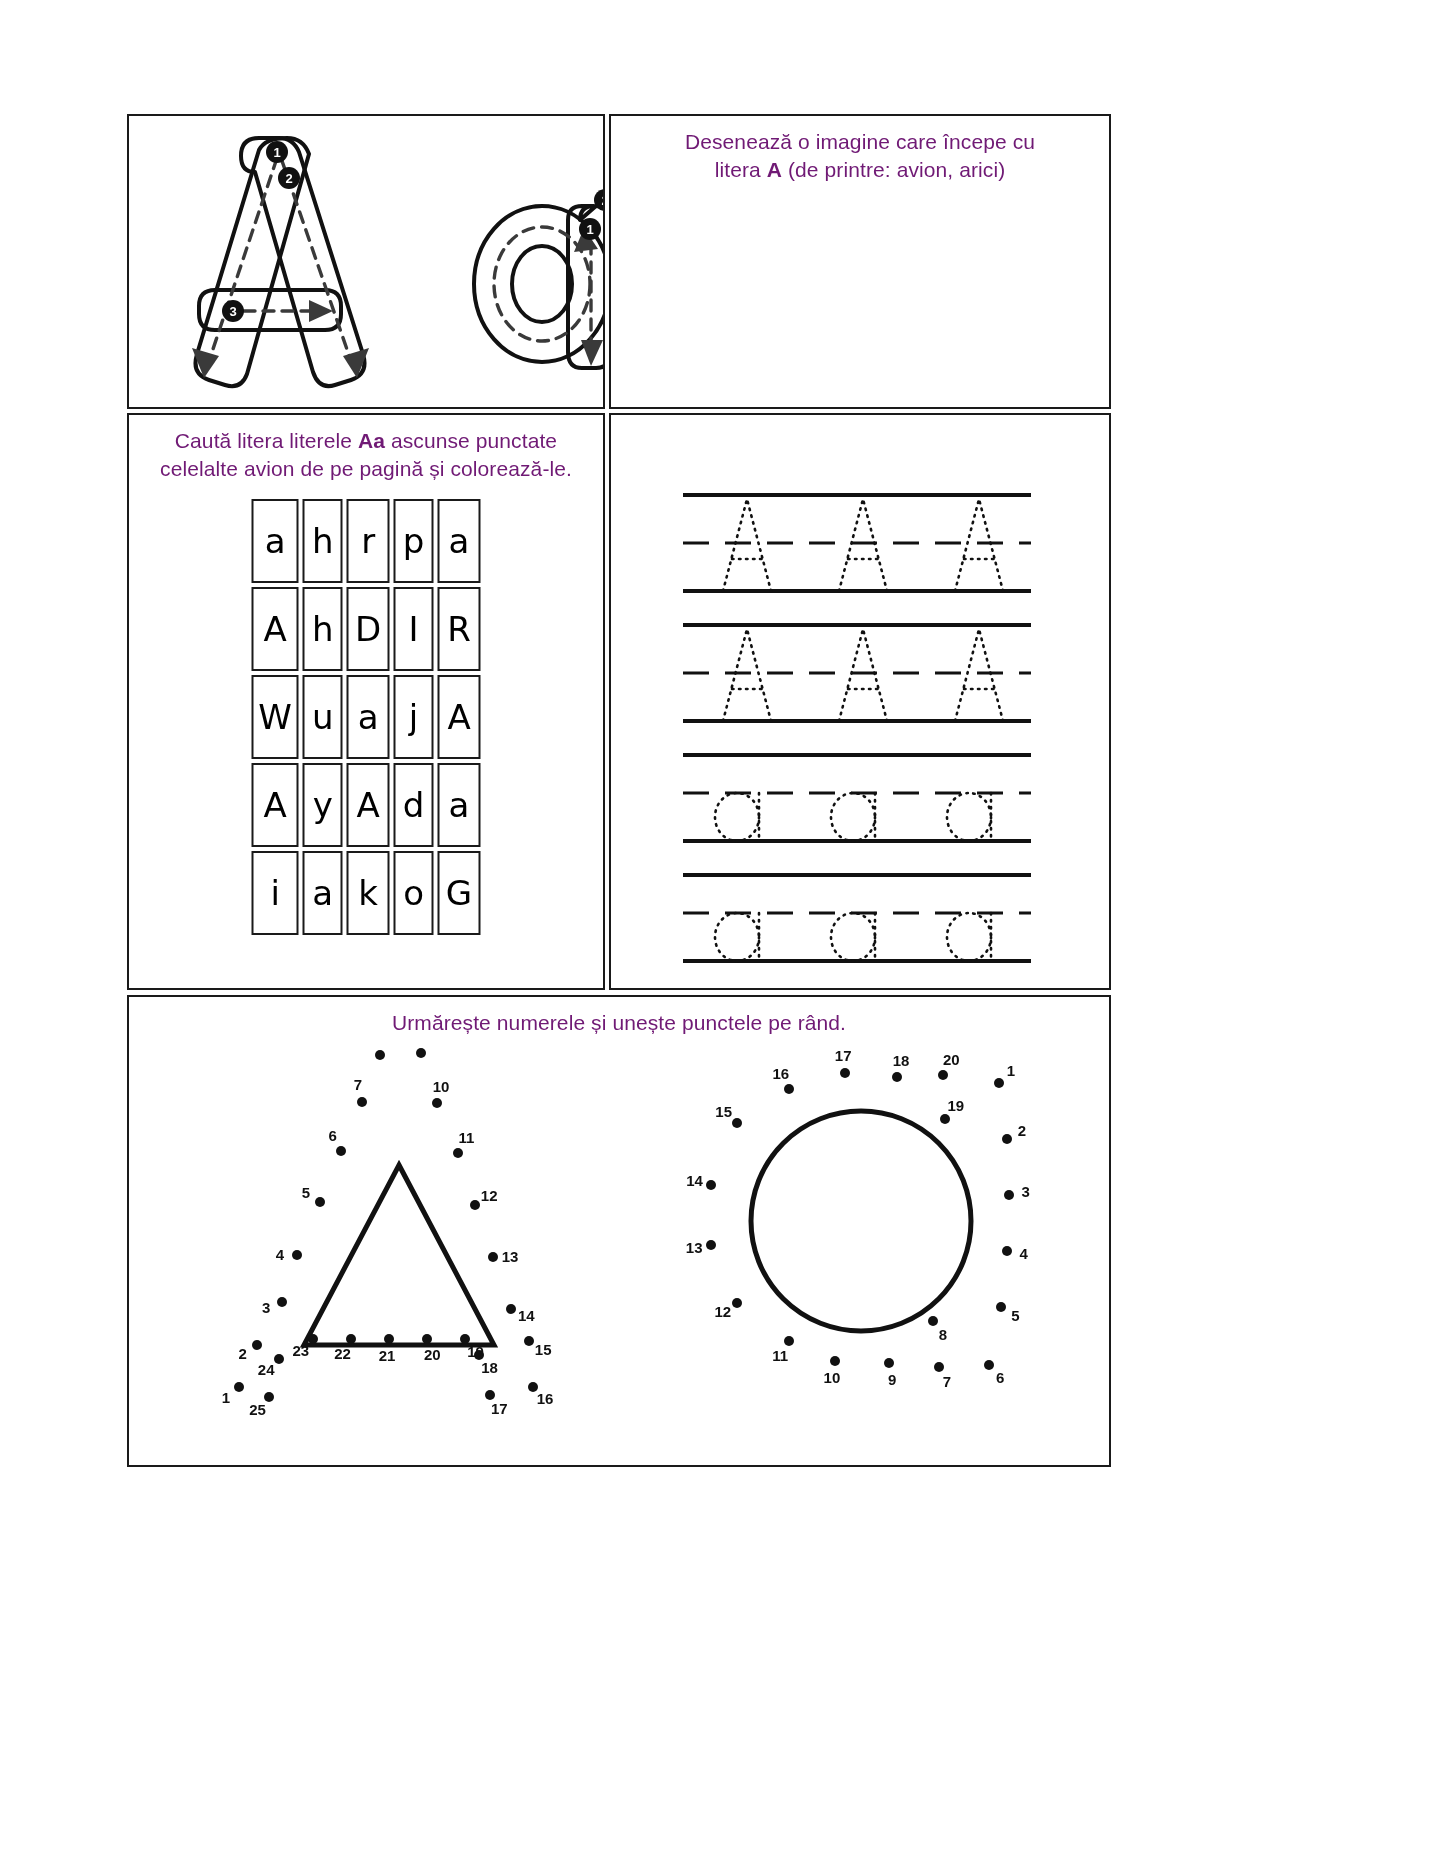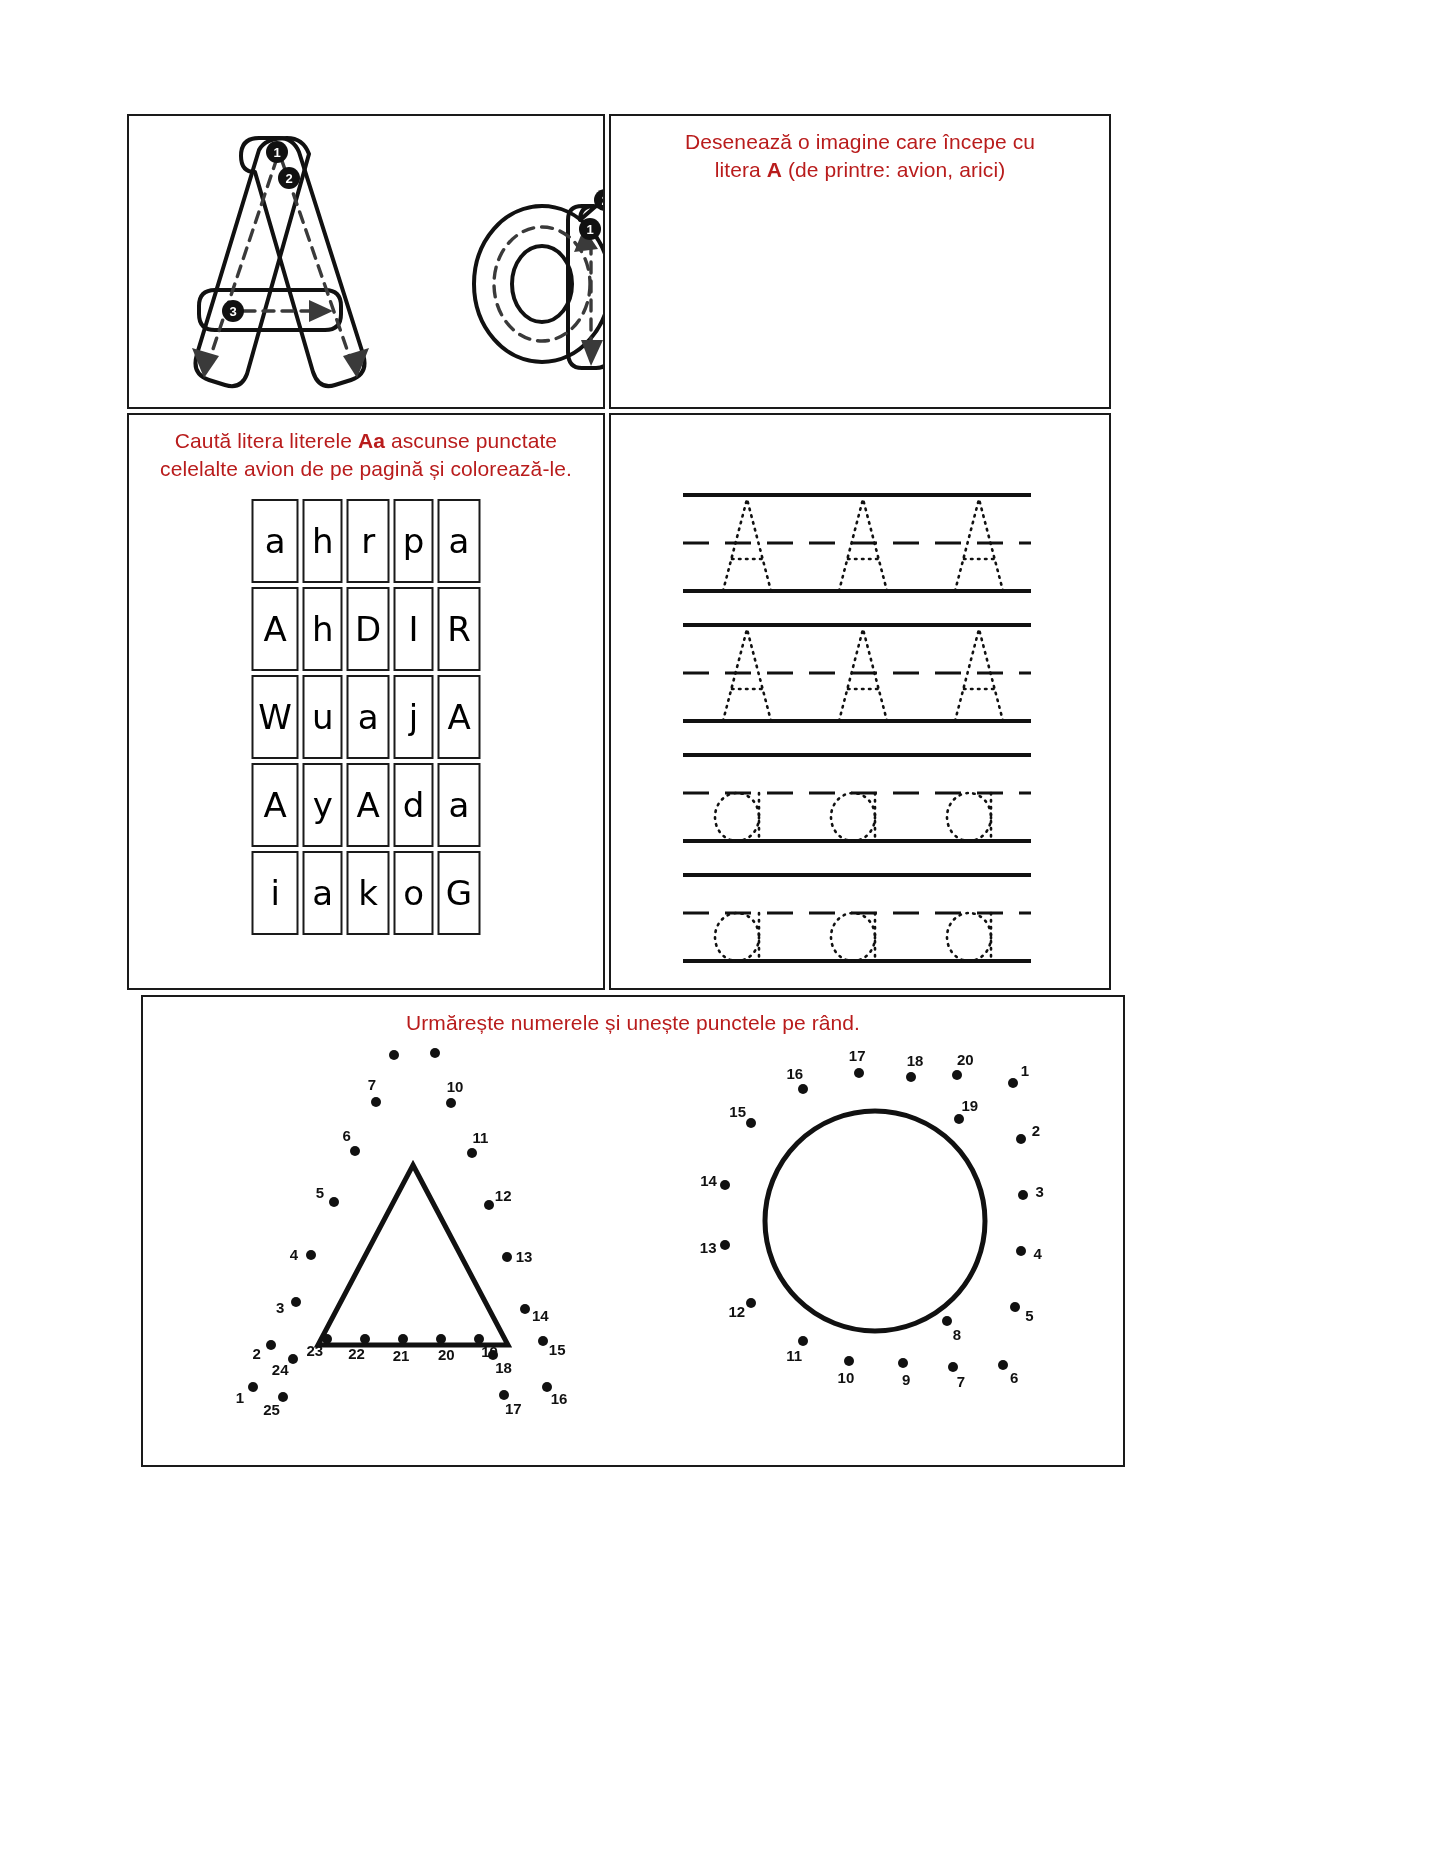--- a/index.html
+++ b/index.html
@@ -16,31 +16,31 @@
   .panel {
     position: absolute;
     border: 2px solid #1a1a1a;
     background: #ffffff;
   }
   .panel-title {
     text-align: center;
     font-size: 21px;
     line-height: 1.32;
     padding: 12px 18px 0 18px;
-    color: #b91c1c;
+    color: #701a75;
     letter-spacing: .1px;
   }
   .panel-title b { font-weight: 700; }
 
   
   #panel-trace-letters { left: 127px;  top: 114px;  width: 478px;  height: 295px; }
   #panel-draw-picture  { left: 609px;  top: 114px;  width: 502px;  height: 295px; }
   #panel-find-letters  { left: 127px;  top: 413px;  width: 478px;  height: 577px; }
   #panel-practice      { left: 609px;  top: 413px;  width: 502px;  height: 577px; }
-  #panel-dots          { left: 127px;  top: 995px;  width: 984px;  height: 472px; margin-left: 14px; }
+  #panel-dots          { left: 127px;  top: 995px;  width: 984px;  height: 472px; }
 
   
   svg { display:block; }
 
   
   .grid-wrap {
     position:absolute; left: 50%; transform: translateX(-50%);
     top: 80px;
   }
   table.letter-grid { border-collapse: separate; border-spacing: 4px; }

